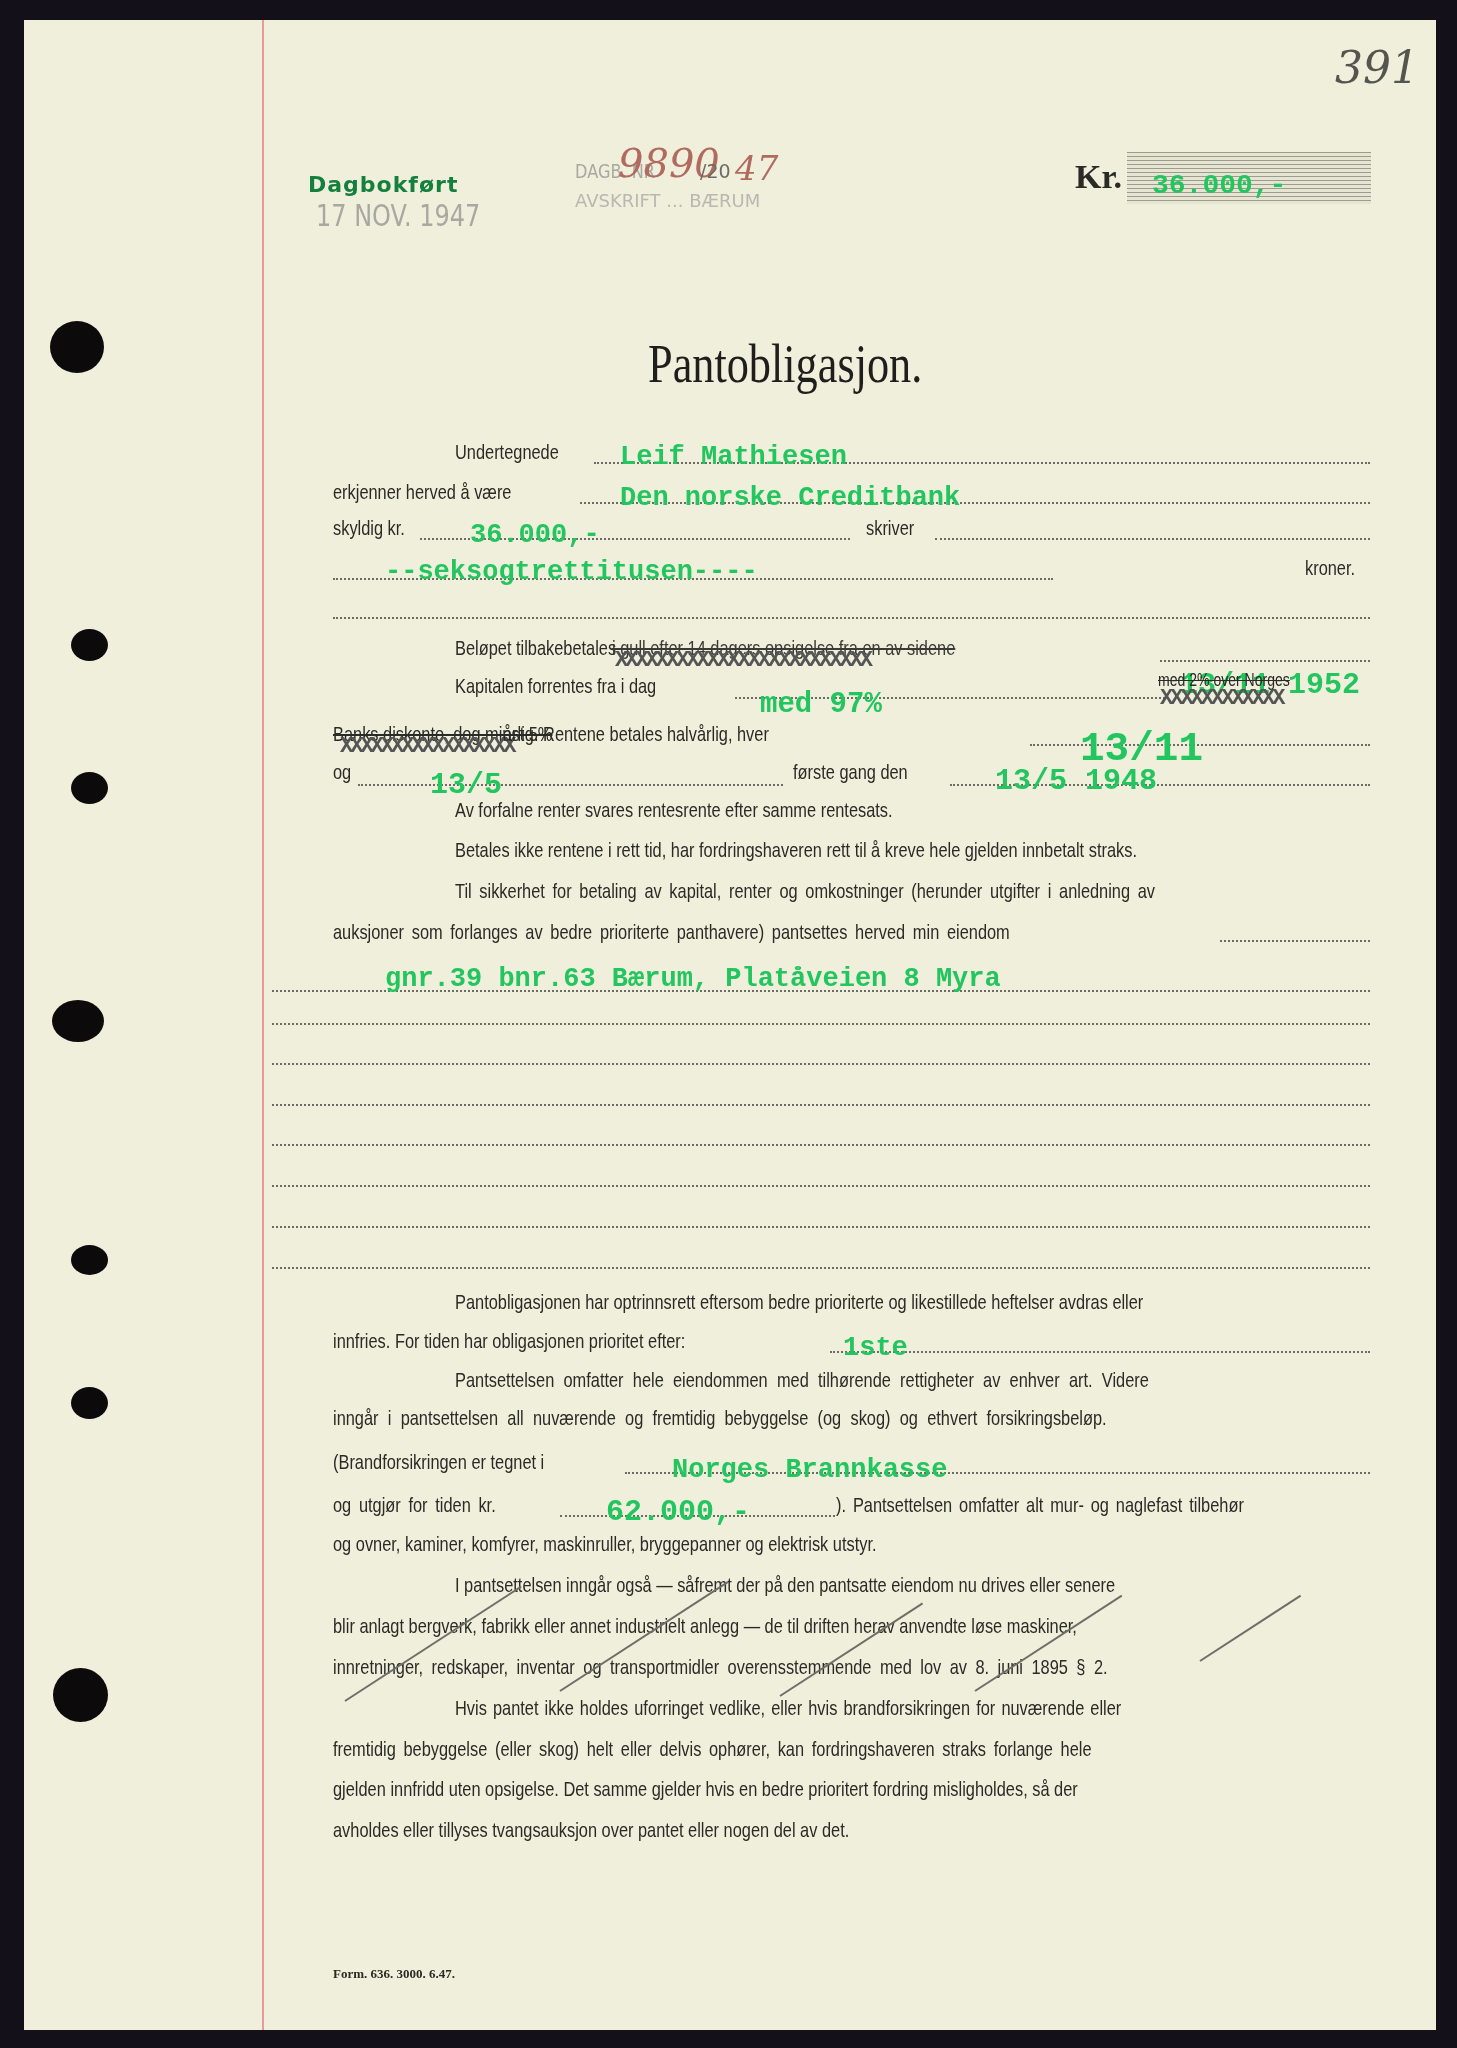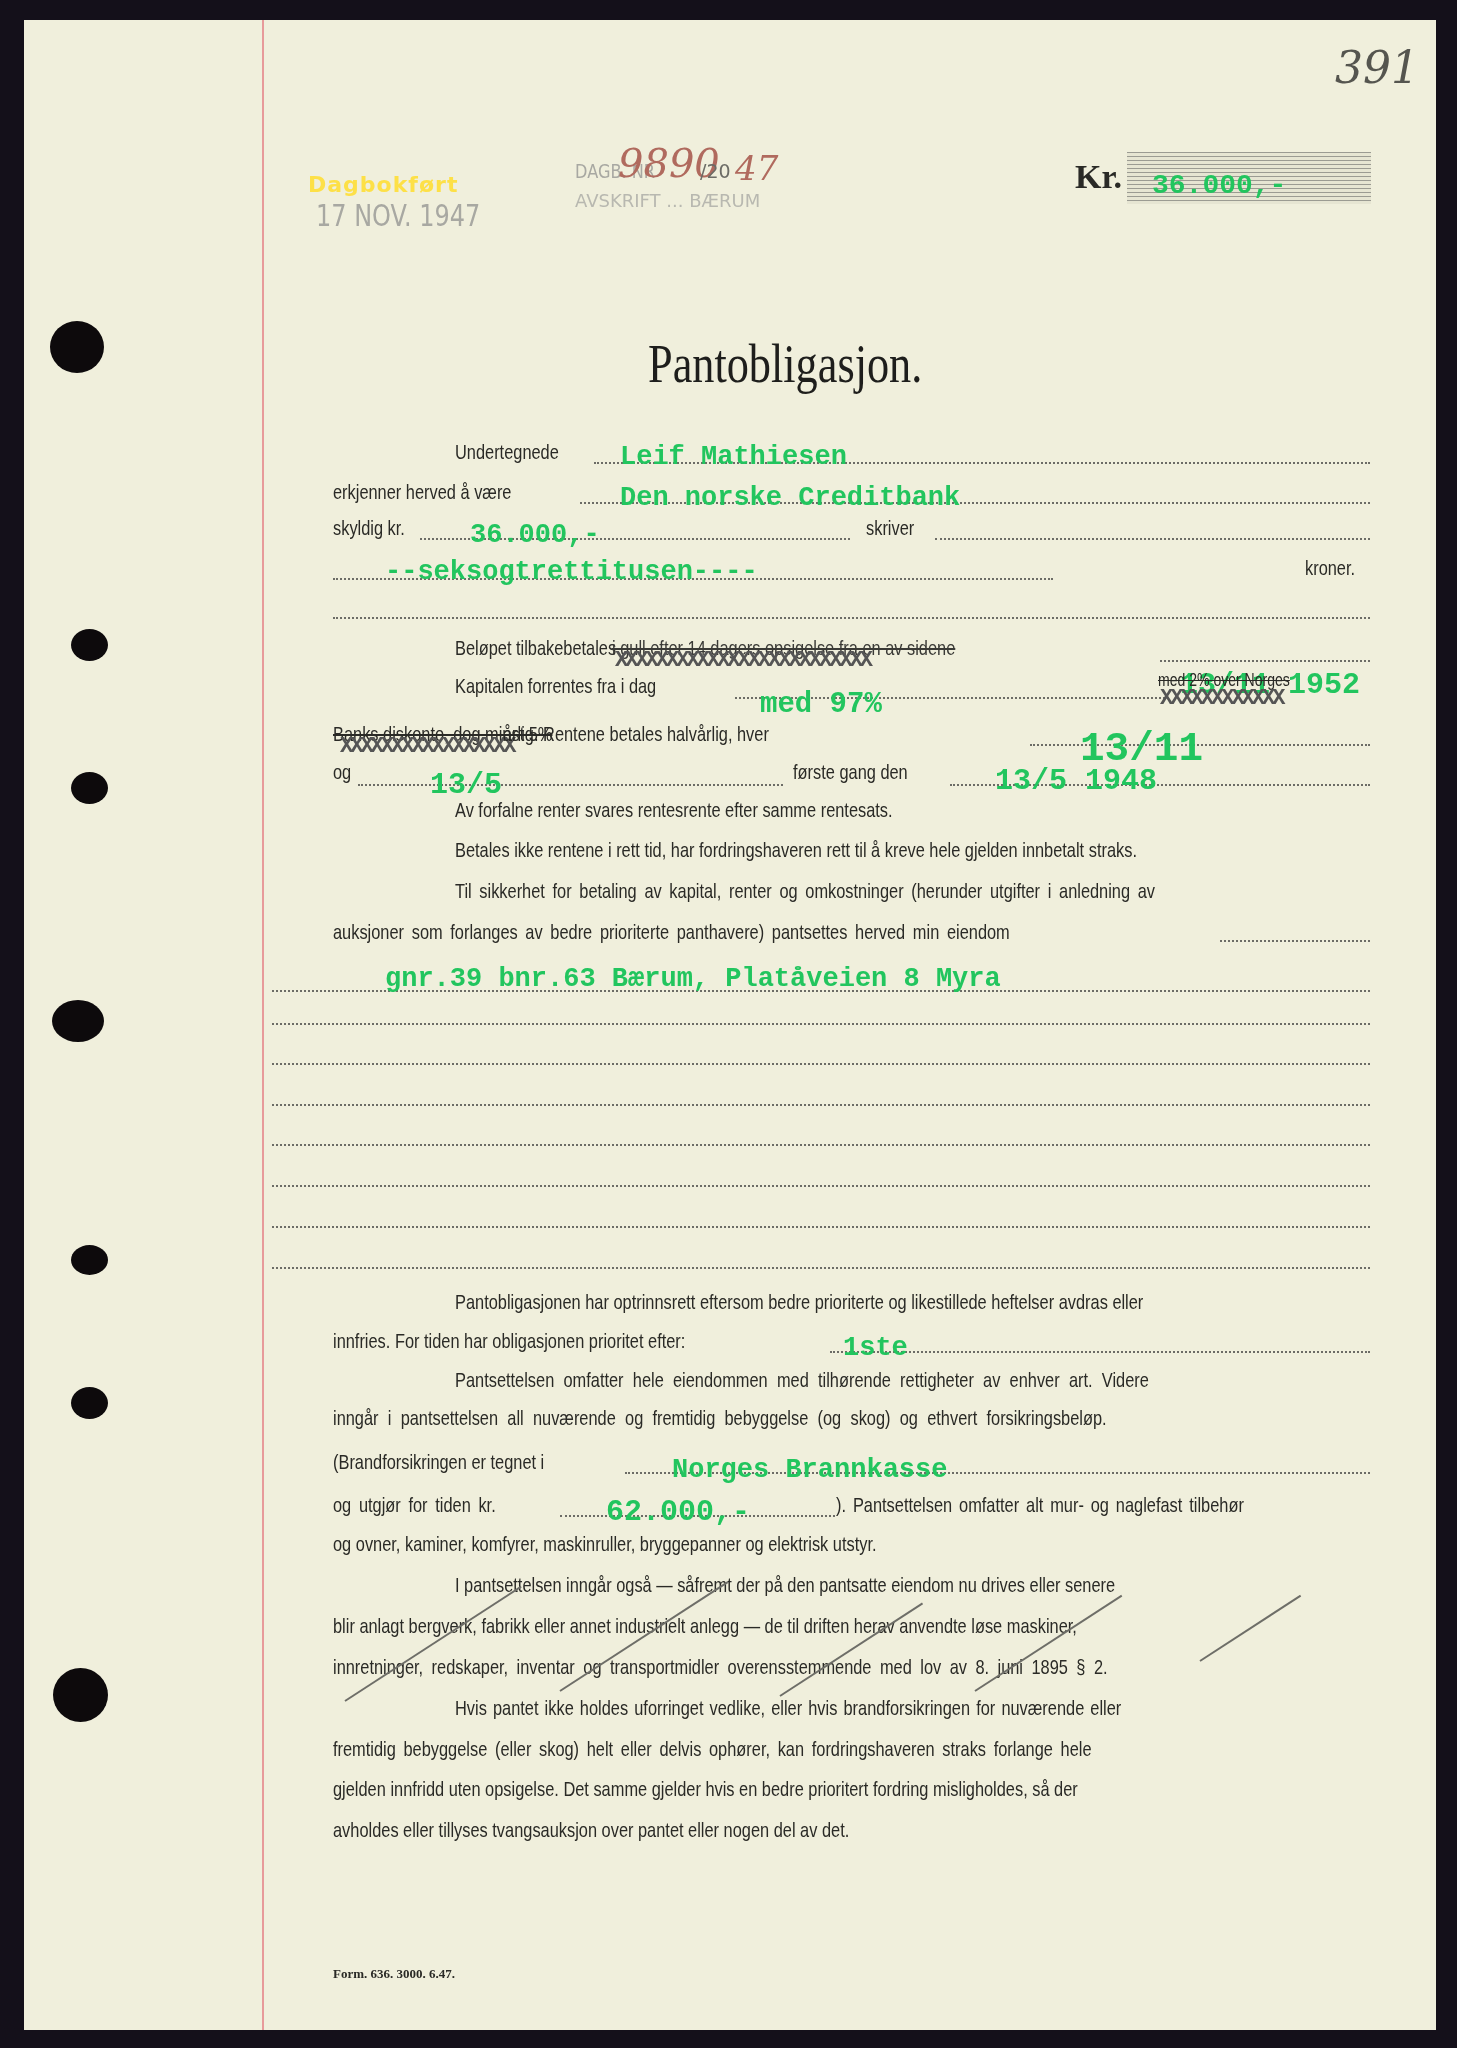--- a/index.html
+++ b/index.html
@@ -5,21 +5,21 @@
   html,body{margin:0;padding:0;}
   body{width:1457px;height:2048px;position:relative;overflow:hidden;background:#14101a;font-family:"Liberation Sans",sans-serif;}
   .paper{position:absolute;left:24px;top:20px;width:1412px;height:2010px;background:#f0efdc;}
   .margin-line{position:absolute;left:262px;top:20px;width:2px;height:2010px;background:#e79a9a;}
   .hole{position:absolute;background:#0d0a0c;border-radius:50%;}
   .t{position:absolute;white-space:nowrap;color:#2a2a26;}
   .cond{font-family:"Liberation Sans Narrow","Liberation Sans",sans-serif;font-size:21px;transform-origin:left center;transform:scaleX(0.78);}
   .type{font-family:"Liberation Mono","DejaVu Sans Mono",monospace;font-weight:bold;font-size:27px;color:#22c55e;}
   .title{font-family:"Liberation Serif",serif;font-size:54px;color:#1e1e1c;transform:scaleX(0.82);transform-origin:left center;}
   .dots{position:absolute;height:0;border-bottom:2px dotted #6c6c66;}
-  .stamp{font-family:"DejaVu Sans",sans-serif;color:#fde047;font-weight:bold;}
+  .stamp{font-family:"DejaVu Sans",sans-serif;color:#15803d;font-weight:bold;}
   .stamp2{font-family:"DejaVu Sans",sans-serif;color:#a8a8a2;}
   .red{color:#b06a5e;font-family:"DejaVu Serif",serif;font-style:italic;}
   .kr-box{position:absolute;left:1127px;top:152px;width:244px;height:52px;
     background:repeating-linear-gradient(to bottom,#9b9b92 0 1px,#e6e5d2 1px 4px);}
   .xs{font-family:"Liberation Mono",monospace;font-weight:bold;font-size:22px;color:#555;letter-spacing:-3px;}
   .strike{text-decoration:line-through;}
   .pencil{position:absolute;color:#55554f;font-family:"DejaVu Serif",serif;font-style:italic;}
   .slash{position:absolute;height:2px;background:#6e6e68;transform-origin:left center;}
 </style>
 </head>

